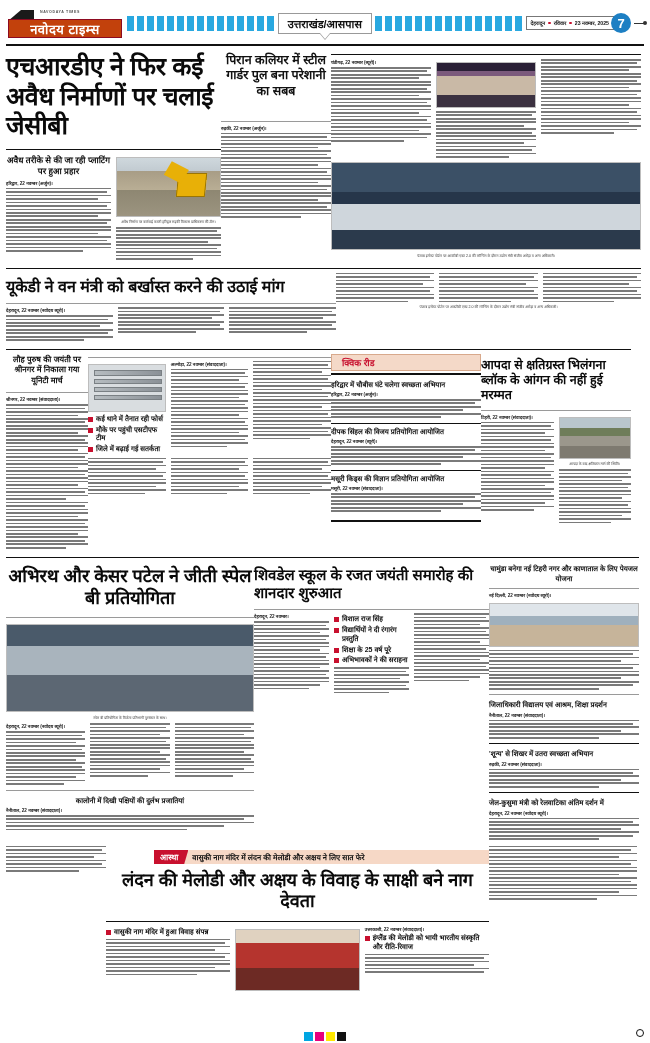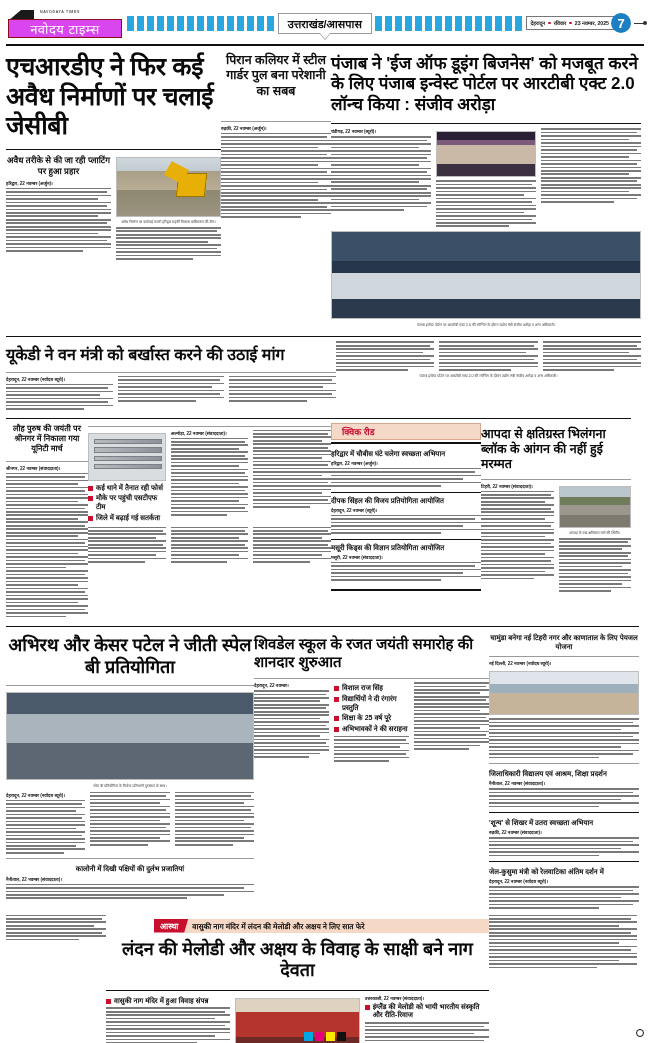--- a/index.html
+++ b/index.html
@@ -5,21 +5,21 @@
   html,body{margin:0;padding:0;background:#ffffff;}
   body{width:650px;height:1043px;font-family:"Liberation Serif",serif;color:#111;overflow:hidden;position:relative;}
   .page{width:650px;height:1043px;position:relative;box-sizing:border-box;padding:0 6px;}
 
   
   .masthead{height:36px;display:flex;align-items:center;gap:3px;padding-top:5px;}
   .logo-box{position:relative;width:118px;height:26px;flex:0 0 auto;}
   .logo-flag{position:absolute;left:2px;top:0px;width:26px;height:11px;background:#1a1a1a;}
   .logo-flag:after{content:"";position:absolute;left:0;top:0;border-top:11px solid #ffffff;border-right:13px solid transparent;}
   .logo-eng{position:absolute;left:34px;top:0px;font-size:3.6px;letter-spacing:.6px;font-weight:700;color:#555;font-family:"Liberation Sans",sans-serif;}
-  .logo-hin{position:absolute;left:2px;top:9px;width:112px;height:17px;background:#d946ef;color:#fff;font-family:"Liberation Sans",sans-serif;font-weight:400;font-size:13px;letter-spacing:.5px;display:flex;align-items:center;justify-content:center;border:1px solid #8d0a20;}
+  .logo-hin{position:absolute;left:2px;top:9px;width:112px;height:17px;background:#c2410c;color:#fff;font-family:"Liberation Sans",sans-serif;font-weight:700;font-size:13px;letter-spacing:.5px;display:flex;align-items:center;justify-content:center;border:1px solid #8d0a20;}
   .bars{flex:1 1 auto;height:15px;background:repeating-linear-gradient(90deg,#29a8e0 0 7px,#ffffff 7px 10px);}
   .section-tag{position:relative;flex:0 0 auto;border:1px solid #999;background:#fff;padding:2px 9px;font-family:"Liberation Sans",sans-serif;font-weight:700;font-size:11px;color:#111;}
   .section-tag:after{content:"";position:absolute;left:50%;margin-left:-5px;bottom:-6px;width:0;height:0;border-left:5px solid transparent;border-right:5px solid transparent;border-top:6px solid #fff;filter:drop-shadow(0 1px 0 #999);}
   .dateline{flex:0 0 auto;border:1px solid #777;padding:2px 4px;font-family:"Liberation Sans",sans-serif;font-size:5.2px;font-weight:700;display:flex;align-items:center;gap:3px;white-space:nowrap;}
   .dot{width:2.5px;height:2.5px;border-radius:50%;background:#c8102e;display:inline-block;}
   .pagenum{flex:0 0 auto;width:20px;height:20px;border-radius:50%;background:#1d7fc3;color:#fff;font-family:"Liberation Sans",sans-serif;font-weight:700;font-size:13px;display:flex;align-items:center;justify-content:center;margin-left:-6px;}
   .tailrule{flex:0 0 auto;width:10px;height:1px;background:#333;position:relative;}
   .tailrule:after{content:"";position:absolute;right:-3px;top:-1.5px;width:4px;height:4px;border-radius:50%;background:#333;}
 
   .rule-thick{height:2px;background:#111;margin:3px 0 0;}
@@ -190,21 +190,20 @@
           <div class="ln s3"></div>
         <div class="ln s1"></div>
           <div class="ln s2"></div>
           <div class="ln s1"></div>
           <div class="ln s1"></div>
         <div class="ln s4"></div>
       </div>
     </div>
 
     <div class="col c-right">
-      <h2 class="hl">पंजाब ने 'ईज ऑफ डूइंग बिजनेस' को मजबूत करने के लिए पंजाब इन्वेस्ट पोर्टल पर आरटीबी एक्ट 2.0 लॉन्च किया : संजीव अरोड़ा</h2>
       <div class="hr"></div>
       <div class="cols3">
         <div>
           <span class="dateword">चंडीगढ़, 22 नवम्बर (ब्यूरो)।</span>
           <div class="body-text">
             <div class="ln s1"></div>
               <div class="ln s2"></div>
               <div class="ln s1"></div>
               <div class="ln s3"></div>
             <div class="ln s1"></div>

